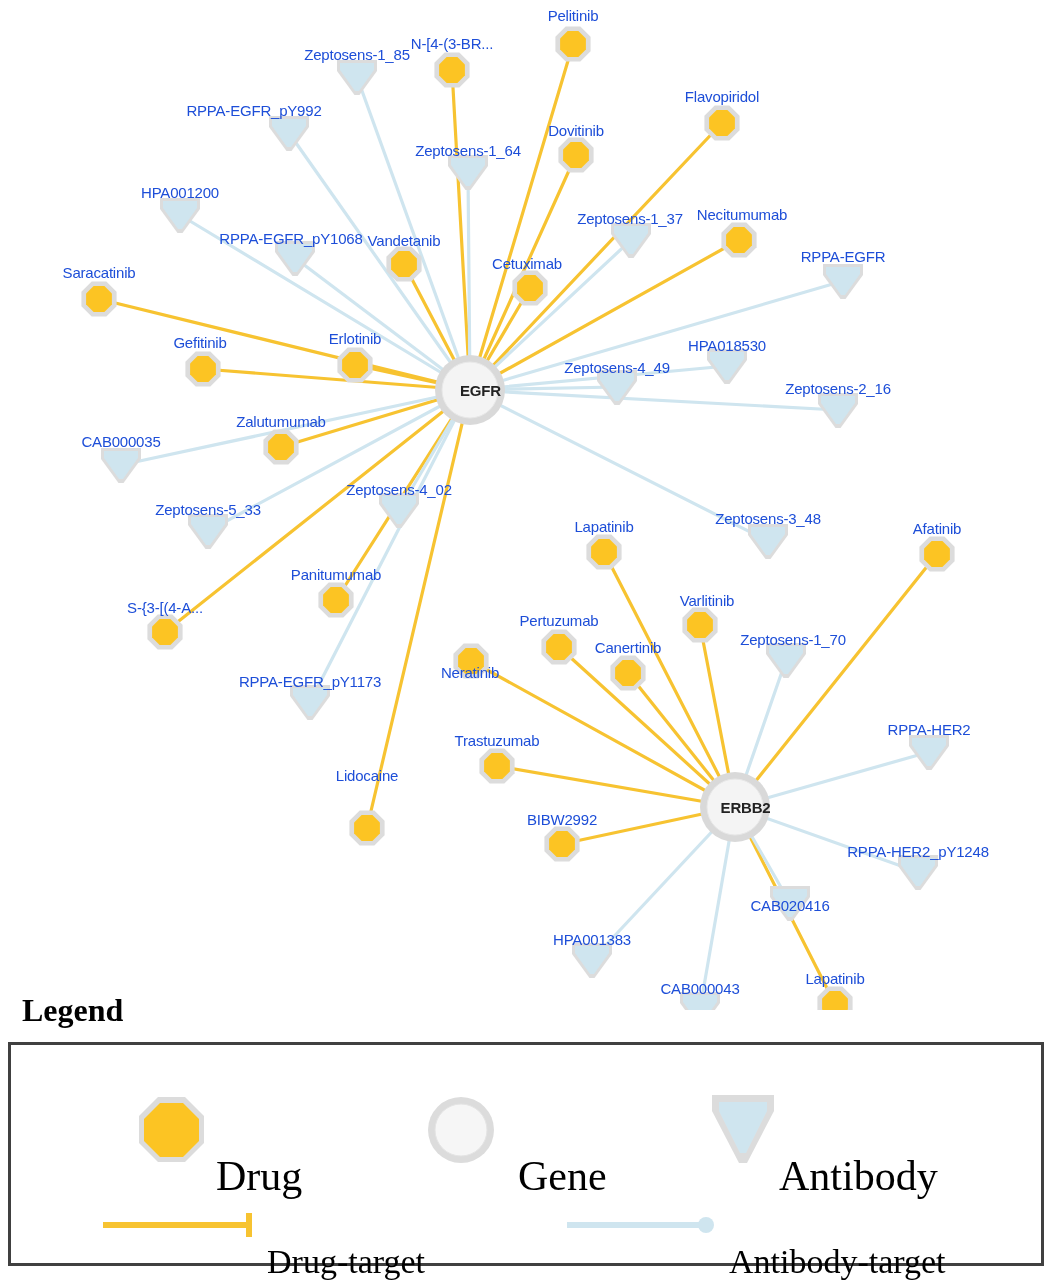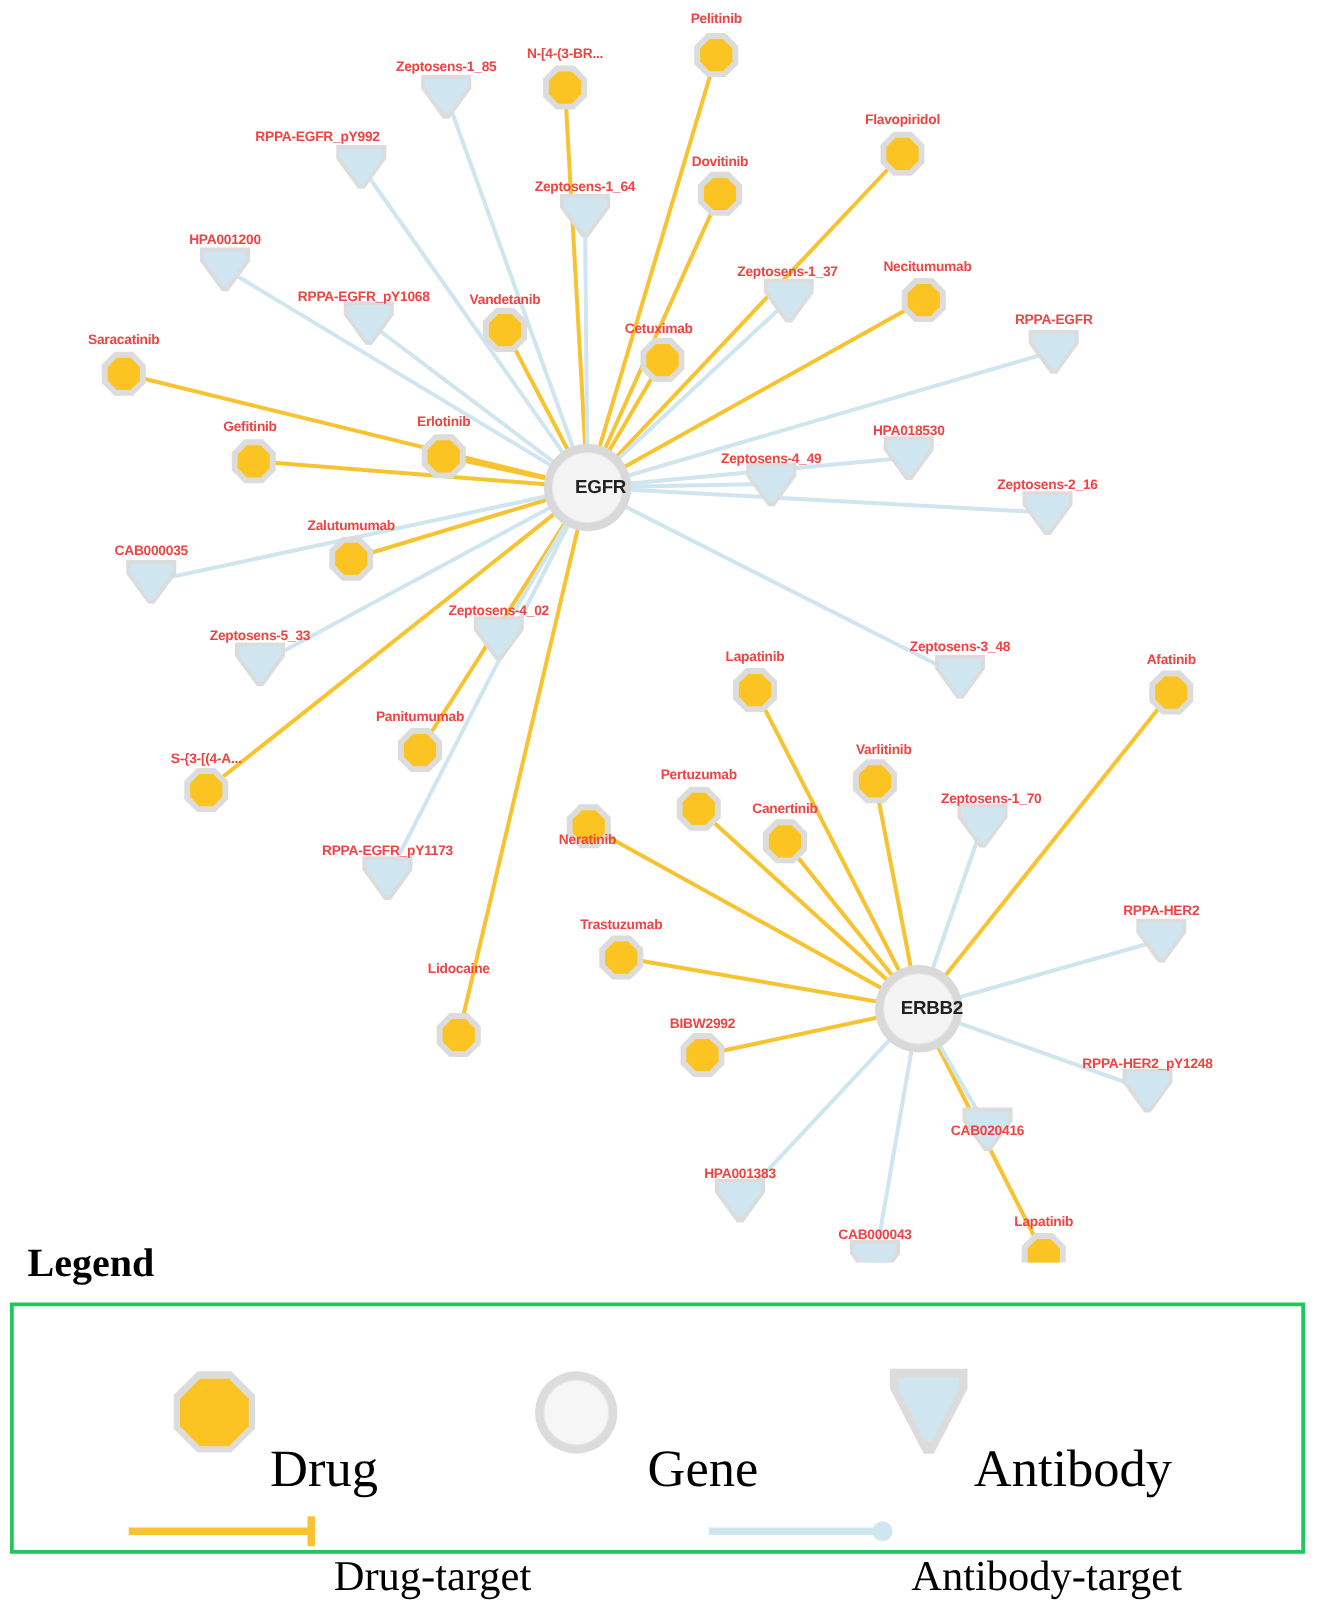--- a/index.html
+++ b/index.html
@@ -22,23 +22,23 @@
     height: 1010px;
   }
   #network svg {
     position: absolute;
     left: 0;
     top: 0;
   }
   .node-label {
     position: absolute;
     font-family: "Liberation Sans", sans-serif;
-    font-weight: bold;
-    font-size: 11px;
-    color: #ef4444;
+    font-weight: normal;
+    font-size: 15px;
+    color: #1d4ed8;
     white-space: nowrap;
     transform: translate(-50%, -50%);
     letter-spacing: -0.2px;
   }
   .gene-label {
     font-size: 15px;
     font-weight: bold;
     color: #222222;
     padding-left: 21px;
   }
@@ -49,22 +49,22 @@
     font-family: "Liberation Serif", serif;
     font-size: 32px;
     font-weight: bold;
     color: #000000;
   }
   #legend-box {
     position: absolute;
     left: 8px;
     top: 1042px;
     width: 1036px;
-    height: 201px;
-    border: 3px solid #22c55e;
+    height: 224px;
+    border: 3px solid #404040;
     box-sizing: border-box;
     background: #ffffff;
   }
   .legend-text {
     position: absolute;
     font-family: "Liberation Serif", serif;
     font-size: 42px;
     color: #000000;
     white-space: nowrap;
   }

